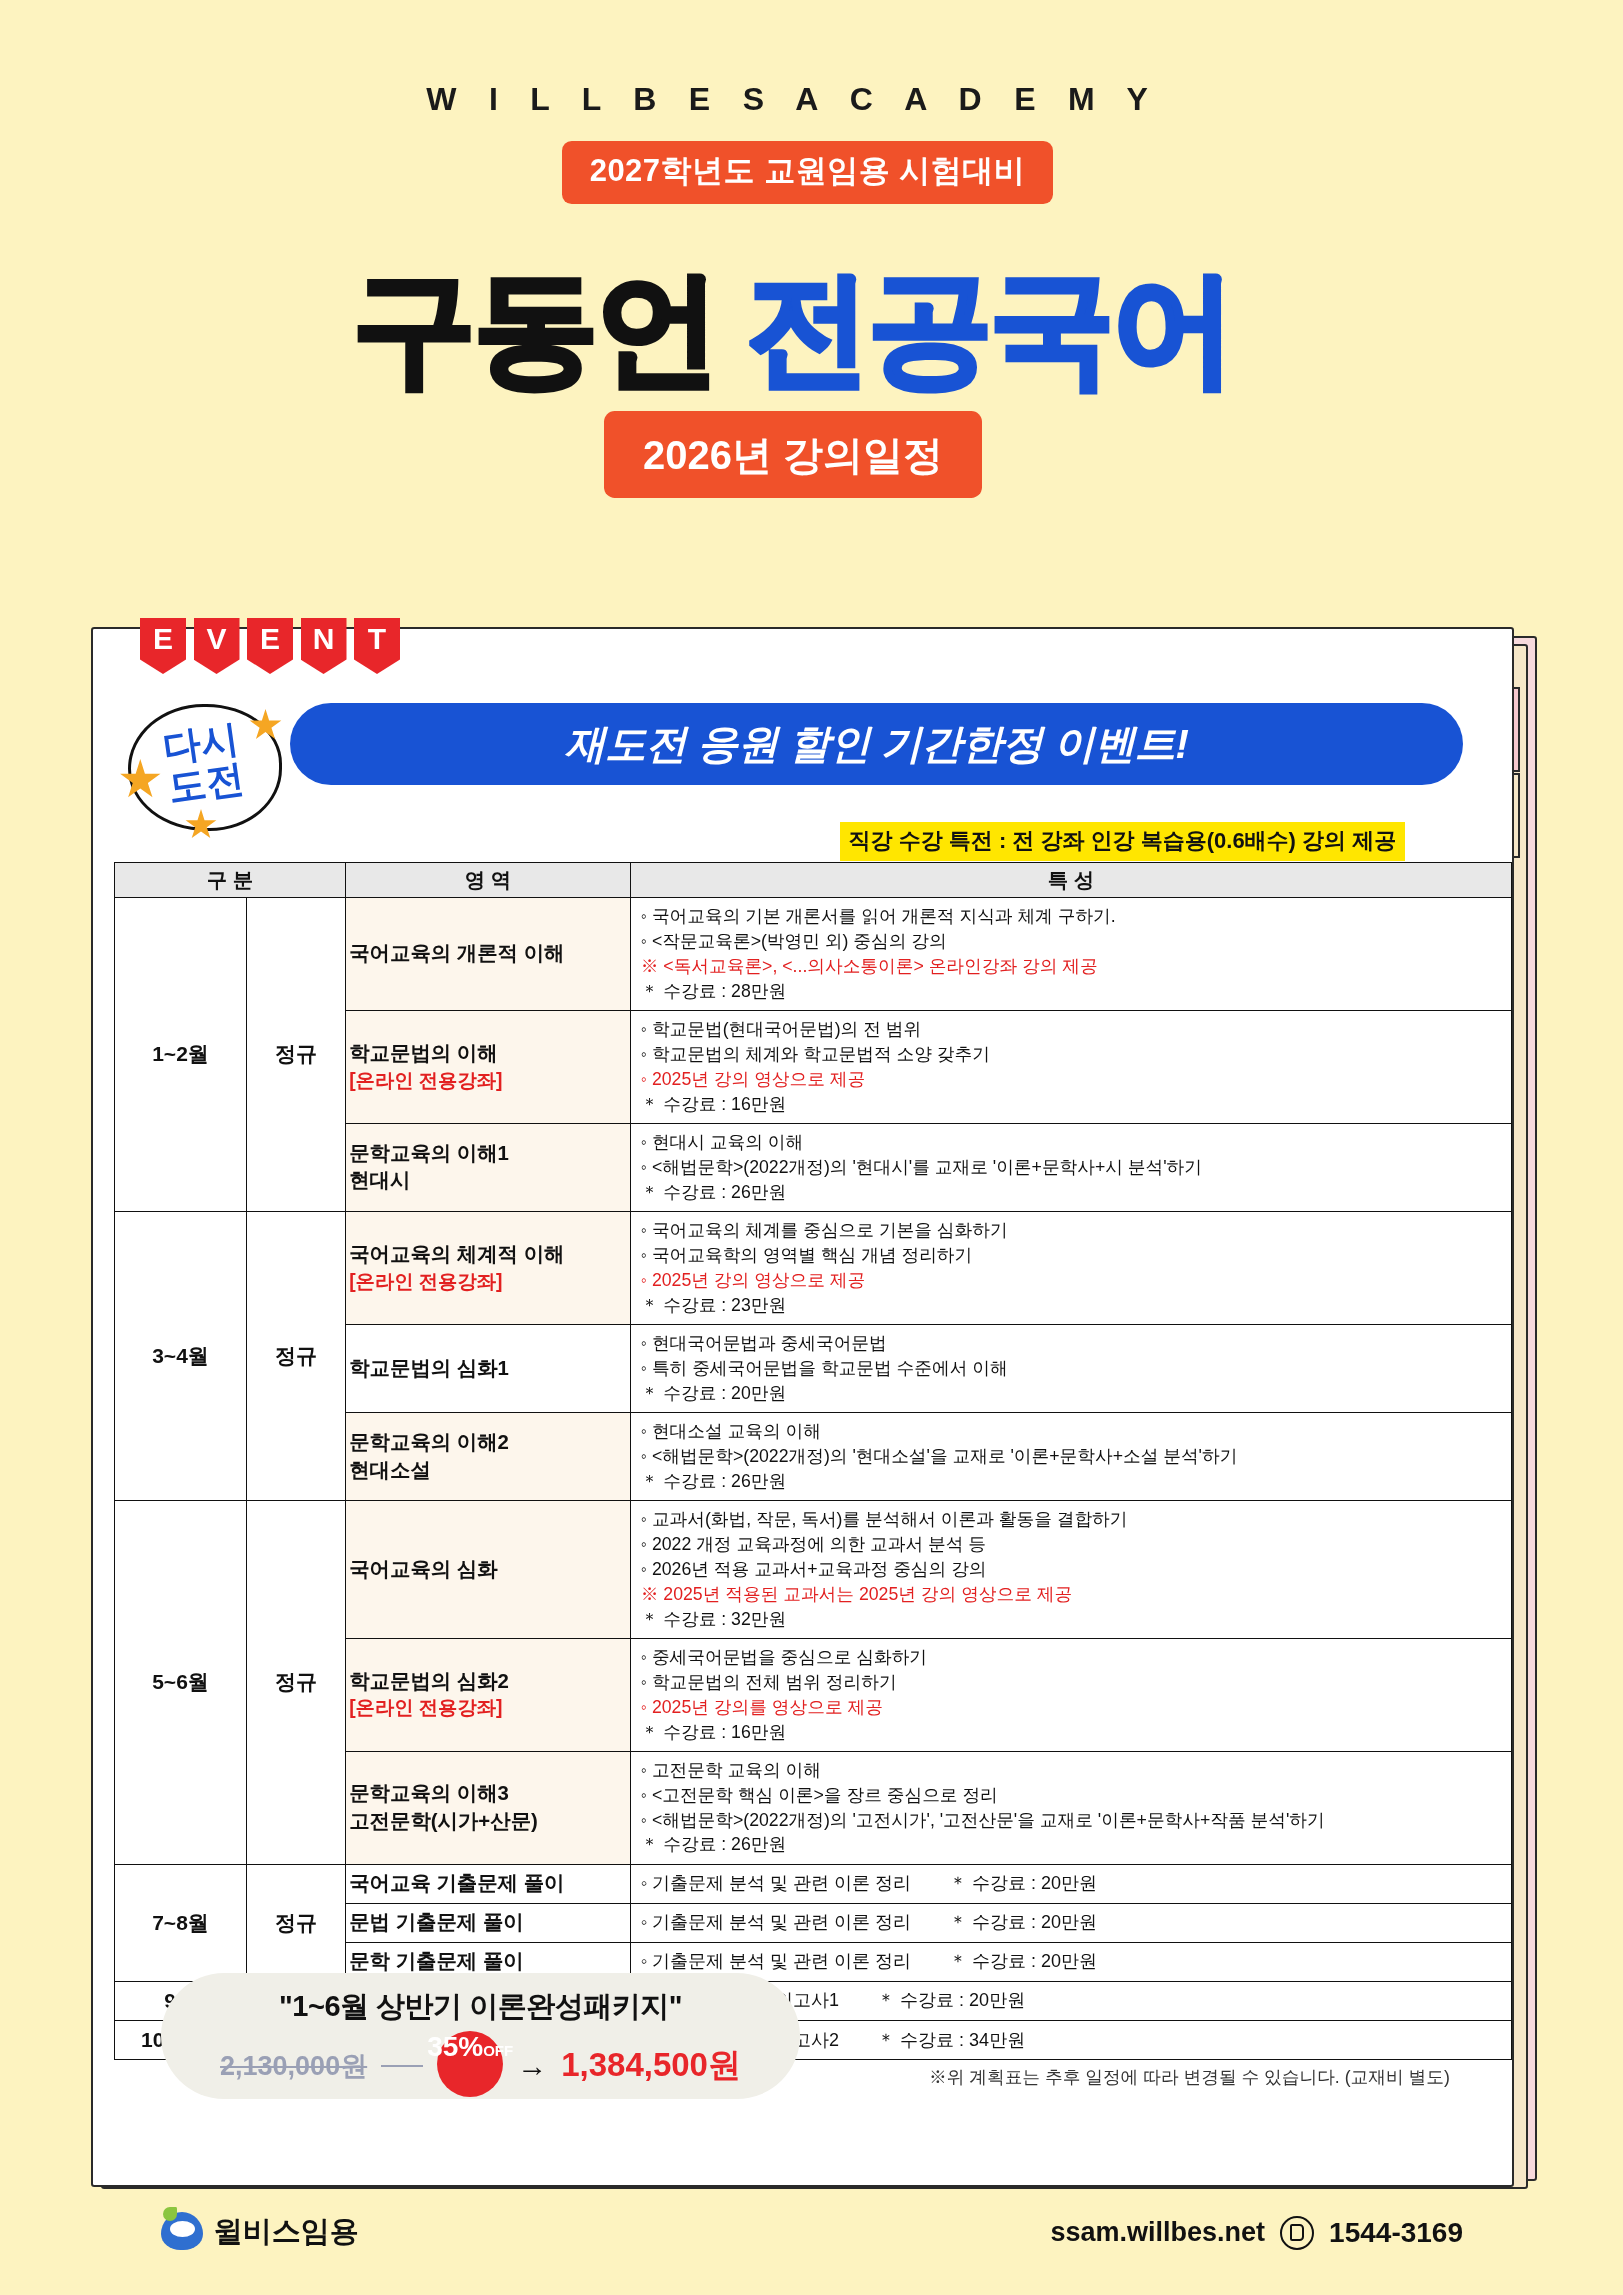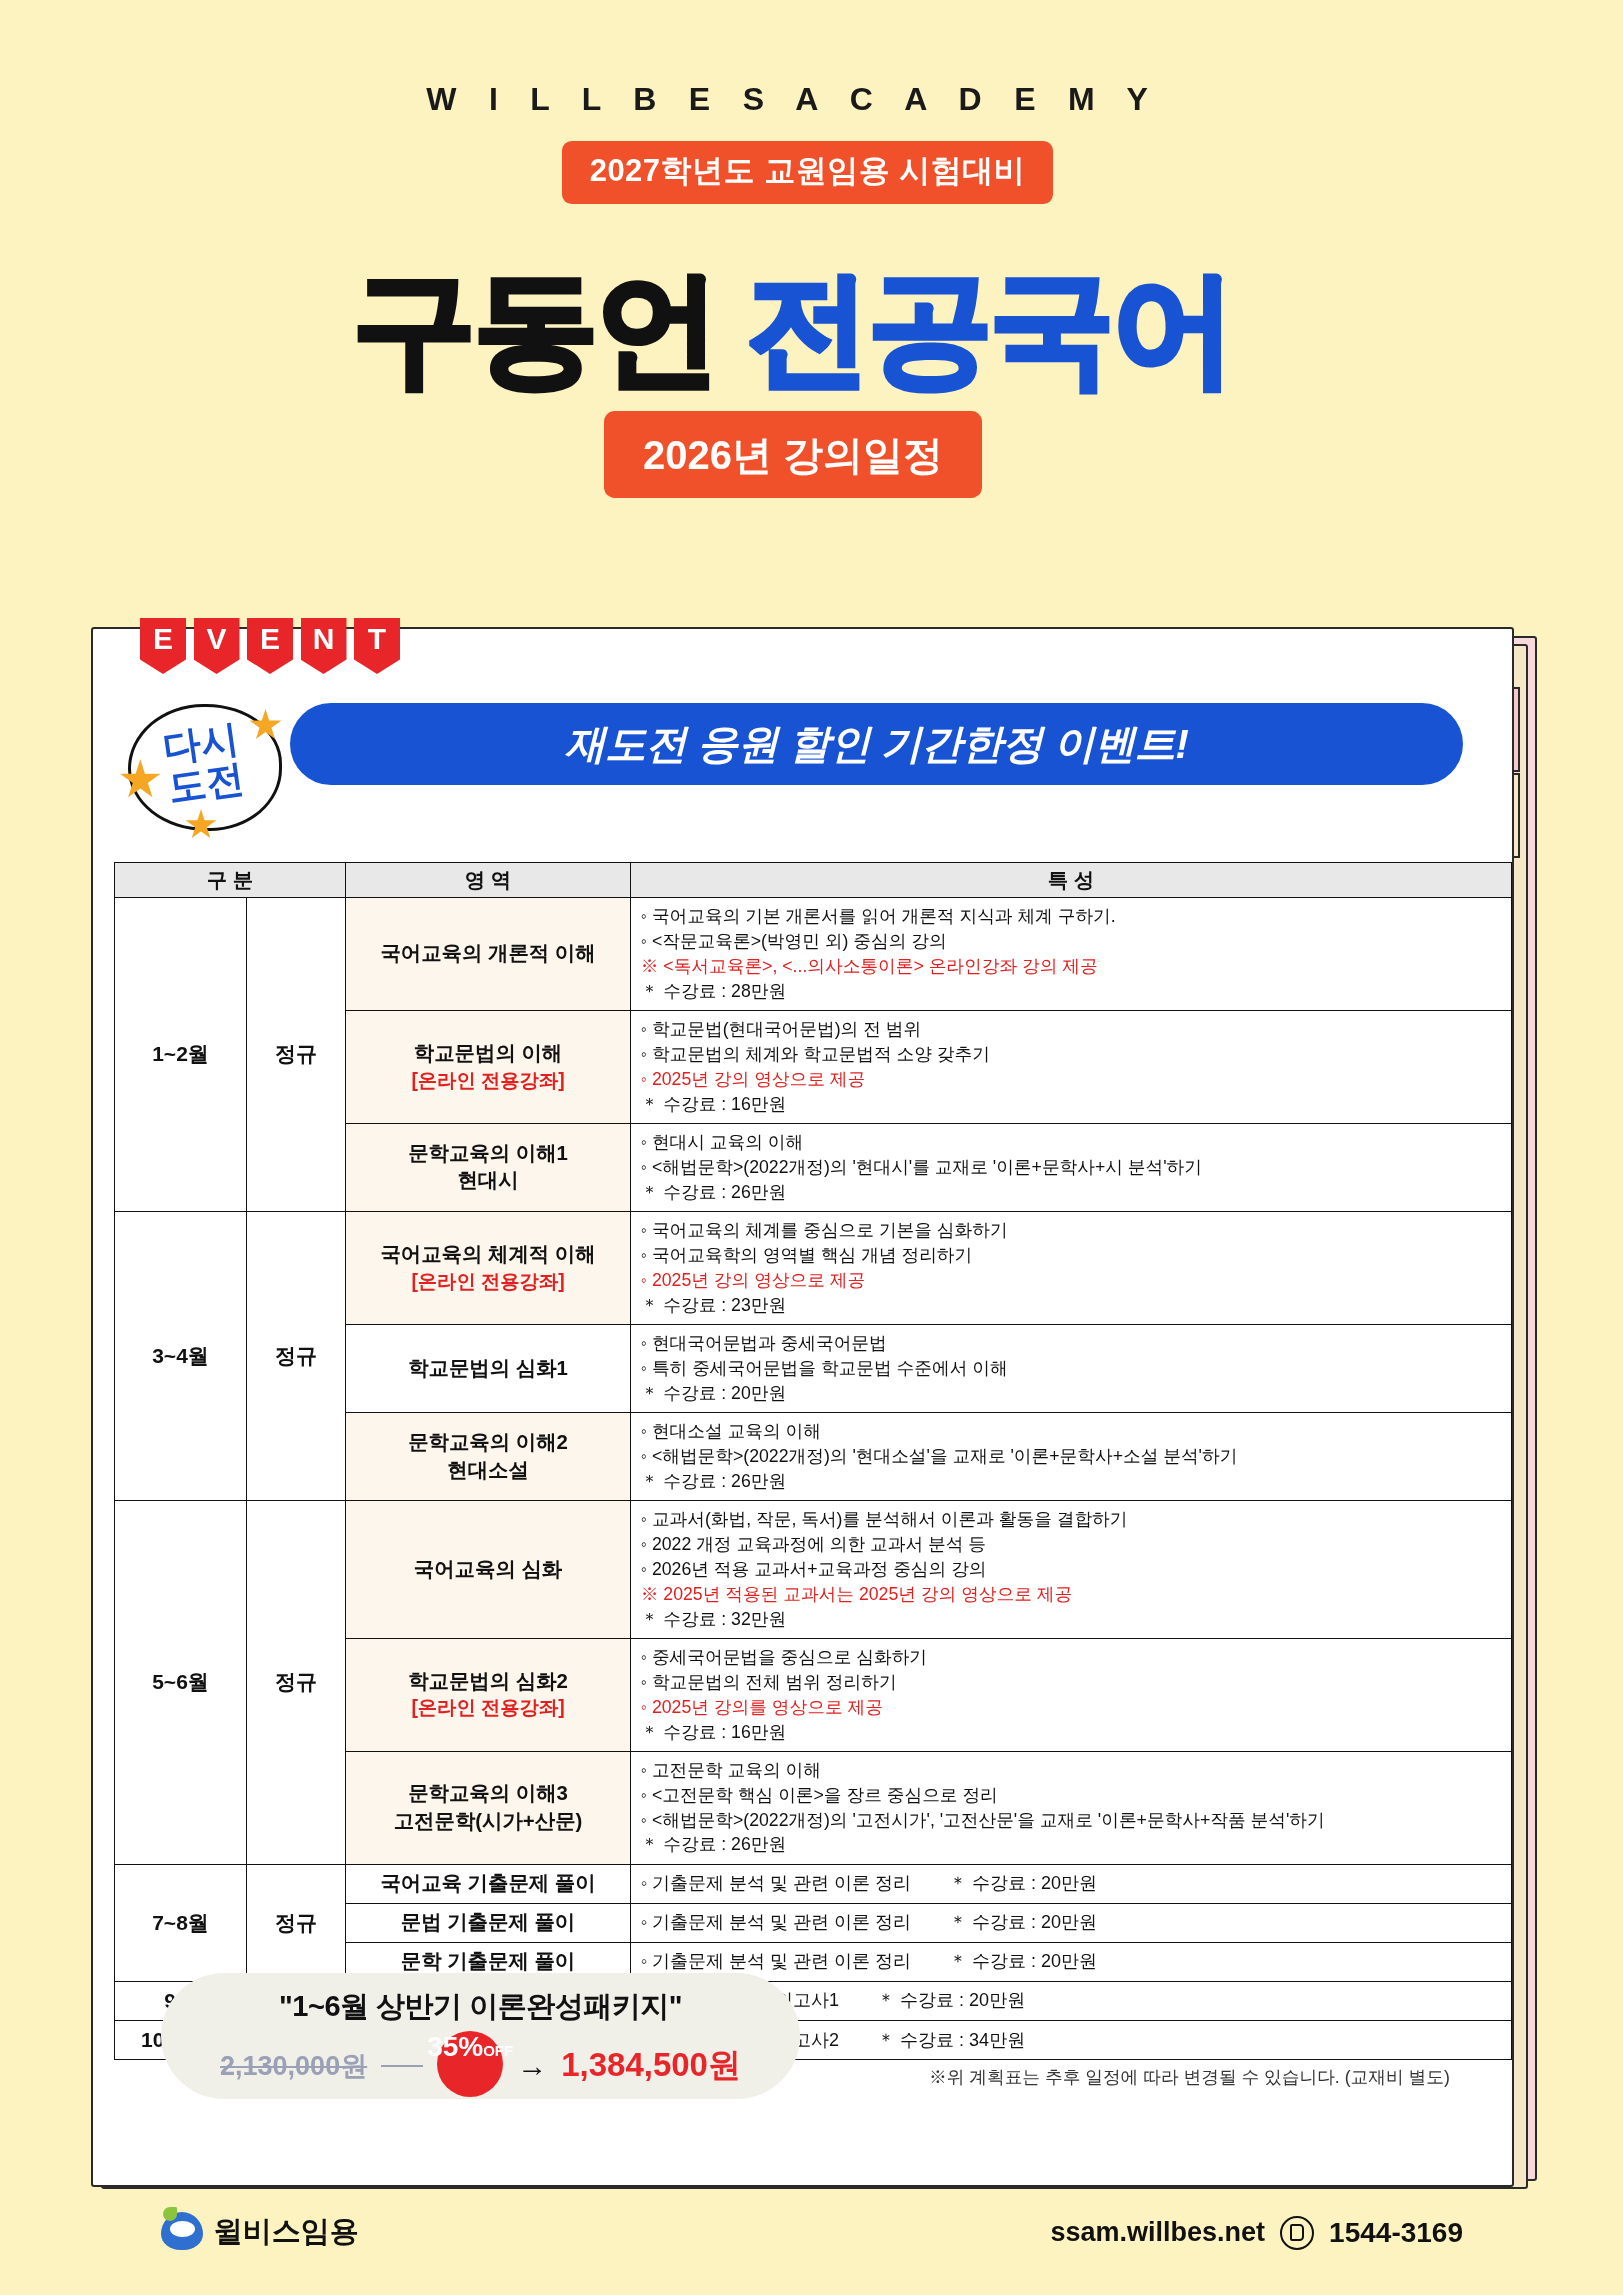--- a/index.html
+++ b/index.html
@@ -248,21 +248,20 @@
   .col-area { width: 285px; }
   .col-feature { width: 881px; }
 
   td.period, td.type {
     text-align: center;
     font-size: 21px;
     font-weight: bold;
     background: #ffffff;
   }
   td.area {
-    text-align: center;
     font-size: 20.4px;
     font-weight: bold;
     background: #fdf6ec;
     line-height: 1.34;
     padding: 5.4px 3.2px;
     margin-left: 34px;
   }
   td.area.plain { background: #ffffff; }
   td.feature {
     background: #ffffff;
@@ -496,20 +495,21 @@
     <div class="star s2"></div>
     <div class="star s3"></div>
     <div class="stamp-text">
       <div>다시</div>
       <div>도전</div>
     </div>
   </div>
 
   <div class="event-bar">재도전 응원 할인 기간한정 이벤트!</div>
 
+  <div class="highlight-line">직강 수강 특전 : 전 강좌 인강 복습용(0.6배수) 강의 제공</div>
 
   <div class="table-wrap">
     <table class="sched">
       <colgroup>
         <col class="col-period">
           <col class="col-type">
           <col class="col-area">
           <col class="col-feature">
       </colgroup>
       <thead>

